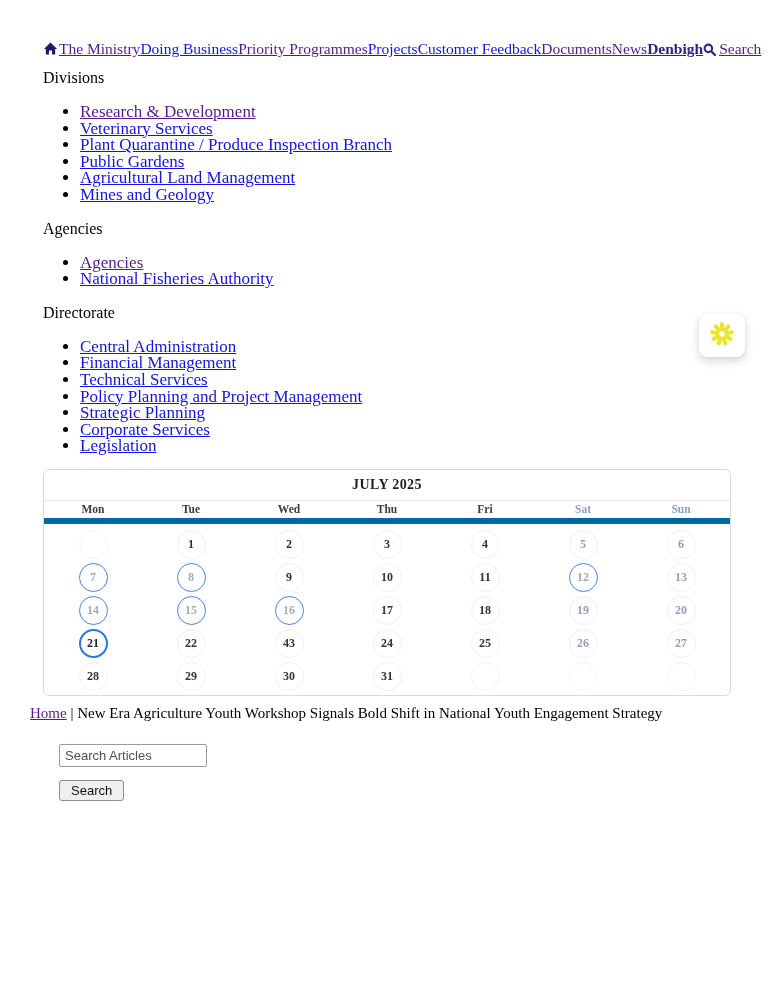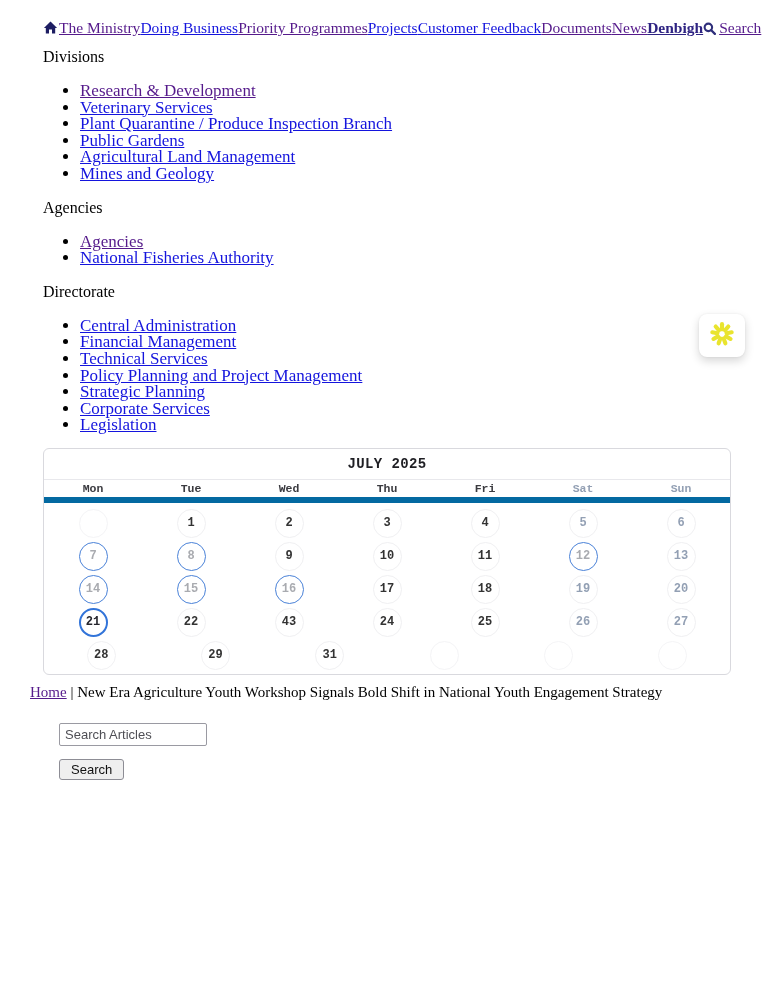--- a/index.html
+++ b/index.html
@@ -4,21 +4,21 @@
 <style>
   * { box-sizing: border-box; margin: 0; padding: 0; }
   html, body { background: #fff; }
   body {
     width: 773px; height: 1000px; position: relative; overflow: hidden;
     font-family: "Liberation Serif", serif; color: #000;
   }
   a { cursor: pointer; }
 
   
-  .top-nav { padding-top: 19px; margin-left: 43px; font-size: 15.5px; line-height: 17px; }
+  .top-nav { padding-top: 40px; margin-left: 43px; font-size: 15.5px; line-height: 17px; }
   .top-nav .home-ic { display: inline-block; vertical-align: -2px; margin-right: 1px; }
   .nav-link { text-decoration: underline; }
   .nav-link.visited { color: var(--link-visited, #551A8B); }
   .nav-link.link { color: var(--link-blue, #1414dd); }
   .nav-link.denbigh { color: var(--nav-denbigh, #2e2382); font-weight: 700; }
   .nav-search { color: var(--link-visited, #551A8B); text-decoration: none; white-space: nowrap; }
   .nav-search .mag { display: inline-block; vertical-align: -2px; margin-right: 3px; }
   .nav-search .lbl { text-decoration: underline; }
 
   
@@ -27,21 +27,21 @@
   .sections ul { margin: 16px 0 14px 0; padding-left: 37px; list-style: disc; }
   .sections li { line-height: 16.6px; font-size: 17px; }
   .sections li a { text-decoration: underline; }
   .sections li a.visited { color: var(--link-visited, #551A8B); }
   .sections li a.link { color: var(--link-blue, #1414dd); }
 
   
   .calendar {
     margin: 12px 0 0 43px; width: 688px;
     border: 1px solid #d9d9de; border-radius: 6px; background: #fff;
-    font-family: Liberation Mono, monospace; overflow: hidden;
+    font-family: Liberation Serif, serif; overflow: hidden;
   }
   .cal-title {
     height: 31px; display: flex; align-items: center; justify-content: center;
     font-size: 14px; font-weight: 600; letter-spacing: .4px; color: #1f1f24;
     border-bottom: 1px solid #e8e8ec;
   }
   .cal-weekdays { display: flex; height: 23px; border-bottom: 6px solid #0369a1; }
   .cal-weekdays .wd {
     flex: 1; display: flex; align-items: center; justify-content: center;
     font-size: 11.5px; font-weight: 600; color: #3b3b40;
@@ -231,20 +231,23 @@
         </div>
       </div>
       <div class="cal-row">
         <div class="cal-cell">
           <div class="daycircle ">28</div>
         </div>
         <div class="cal-cell">
           <div class="daycircle ">29</div>
         </div>
         <div class="cal-cell">
+          <div class="daycircle ">30</div>
+        </div>
+        <div class="cal-cell">
           <div class="daycircle ">31</div>
         </div>
         <div class="cal-cell">
           <div class="daycircle empty"></div>
         </div>
         <div class="cal-cell">
           <div class="daycircle empty"></div>
         </div>
         <div class="cal-cell">
           <div class="daycircle empty"></div>

